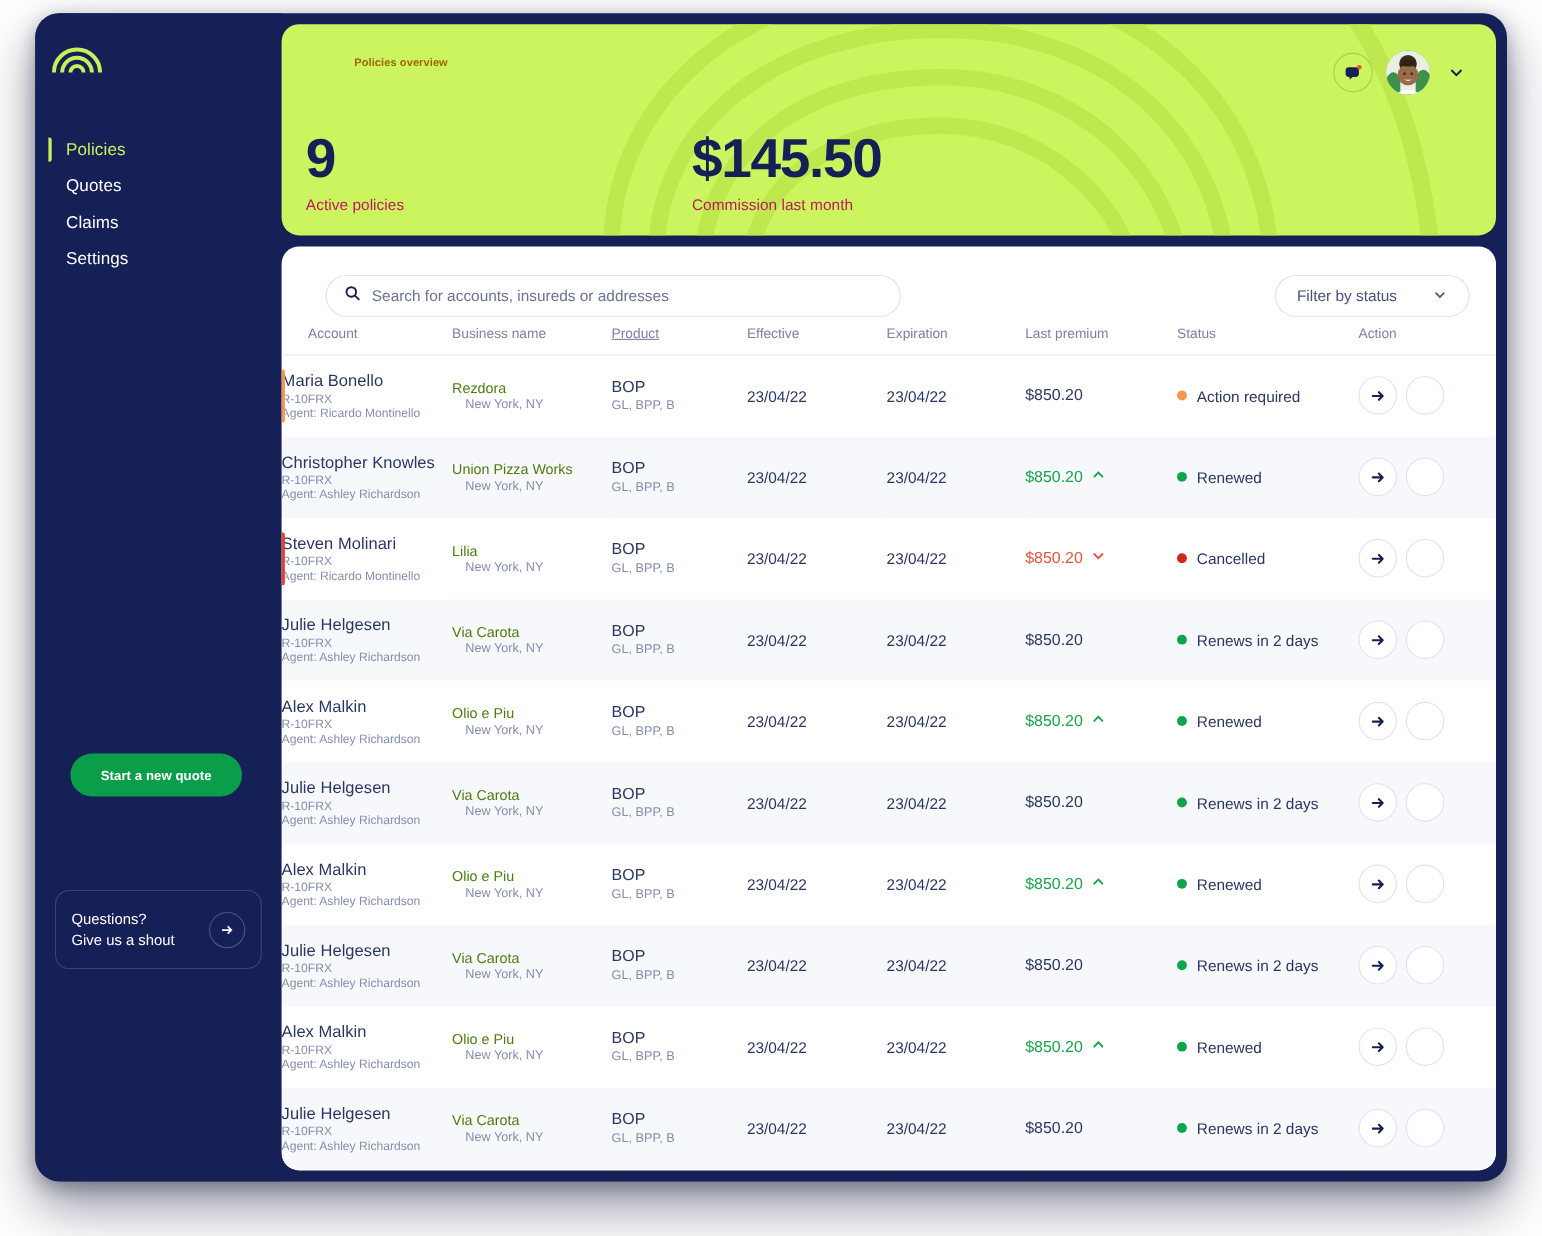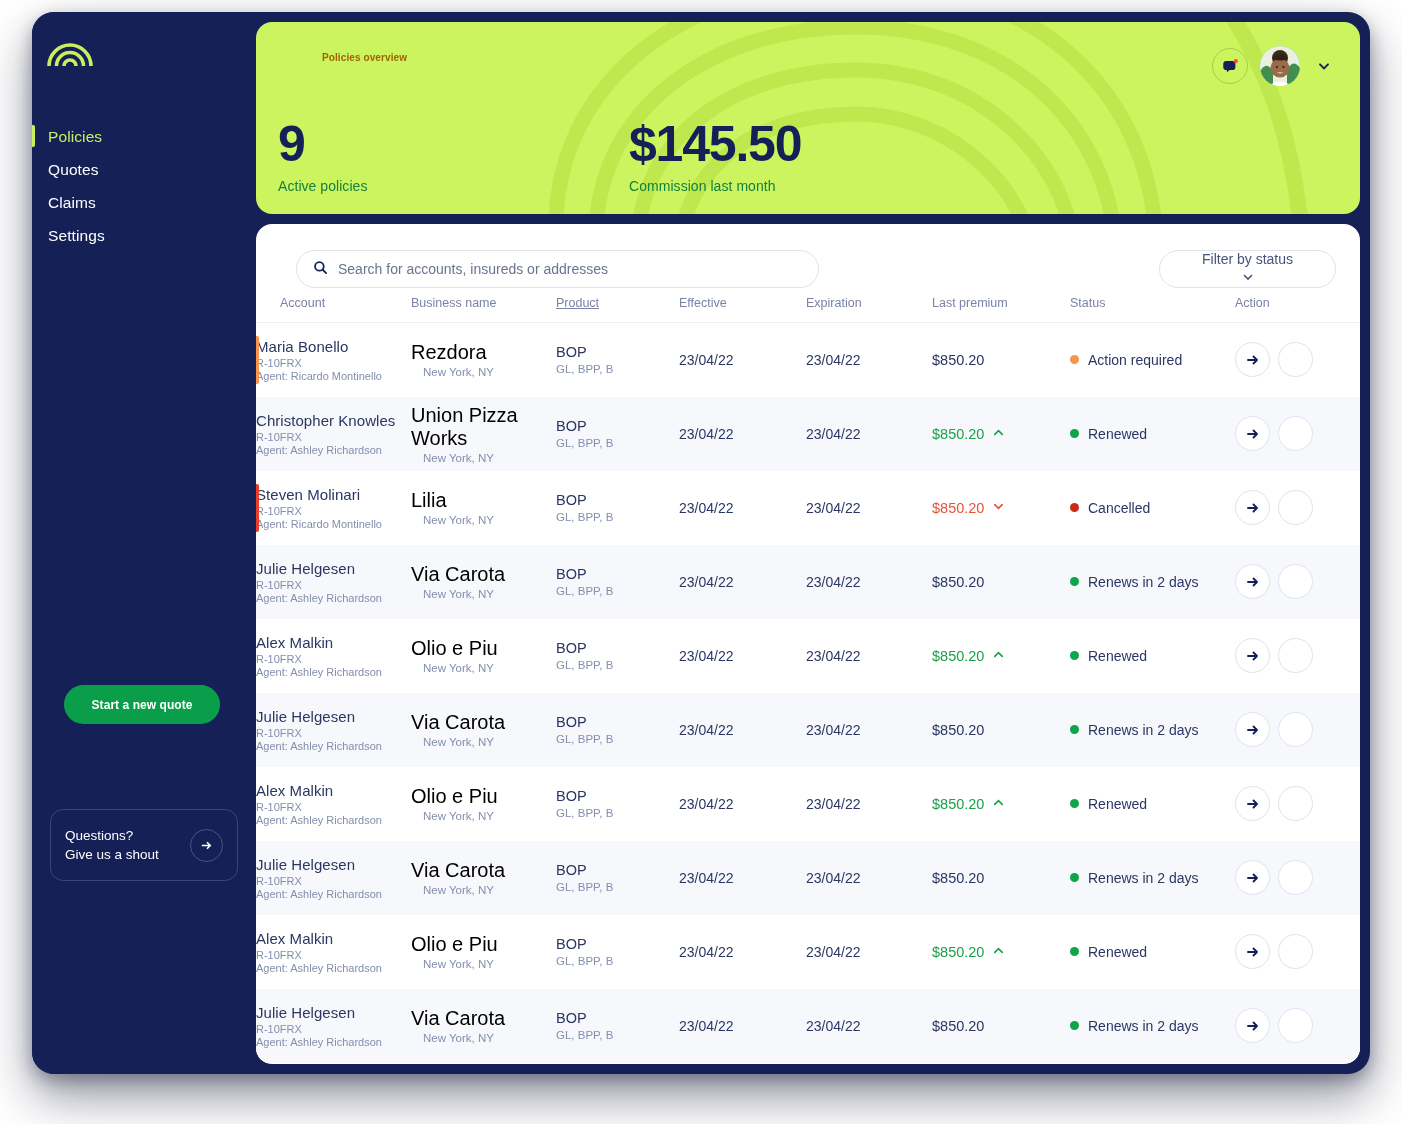--- a/index.html
+++ b/index.html
@@ -36,21 +36,21 @@
   .logo {
     position: absolute;
     left: 13px;
     top: 16px;
     width: 54px;
     height: 40px;
   }
 
   .nav {
     position: absolute;
-    left: 0;
+    left: 12px;
     top: 108px;
     width: 100%;
   }
 
   .nav-item {
     position: relative;
     height: 33px;
     display: flex;
     align-items: center;
     padding-left: 16px;
@@ -144,21 +144,21 @@
     font-size: 50px;
     font-weight: bold;
     color: #152056;
     letter-spacing: -1.2px;
     line-height: 1;
     font-stretch: condensed;
   }
   .stat-label {
     margin-top: 9px;
     font-size: 14px;
-    color: #15803d;
+    color: #be185d;
     letter-spacing: .05px;
   }
   .stat-1 { left: 22px; }
   .stat-2 { left: 373px; }
   .stat-3 { left: 742px; }
 
   .notif-btn {
     position: absolute;
     right: 112px;
     top: 26px;
@@ -237,21 +237,20 @@
     height: 38px;
     border: 1px solid #dfe3ee;
     border-radius: 19px;
     display: flex;
     align-items: center;
     justify-content: space-between;
     padding: 0 19px;
     cursor: pointer;
     font-size: 14px;
     color: #49527a;
-    flex-direction: column;
   }
 
   table { width: 100%; border-collapse: collapse; table-layout: fixed; }
 
   thead th {
     text-align: left;
     font-size: 12.5px;
     font-weight: normal;
     color: #7a83a5;
     padding: 4px 0 12px 0;
@@ -275,21 +274,21 @@
     position: absolute;
     left: 0; top: 13px;
     width: 3px;
     height: 48px;
     border-radius: 0 2px 2px 0;
   }
   .acct-name { font-size: 15px; color: #2b3663; letter-spacing: .05px; }
   .acct-id { font-size: 11px; color: #848ead; margin-top: 2px; }
   .acct-agent { font-size: 11px; color: #848ead; margin-top: 1px; }
 
-  .biz-name { font-size: 20px; color: #000000; }
+  .biz-name { font-size: 13px; color: #4d7c0f; }
   .biz-loc { font-size: 11.5px; color: #848ead; margin-top: 2px; margin-left: 12px; }
 
   .prod-name { font-size: 14.5px; color: #2b3663; }
   .prod-sub { font-size: 11.5px; color: #848ead; margin-top: 3px; }
 
   .premium { display: flex; align-items: center; gap: 8px; font-size: 14.5px; }
   .premium.up { color: #19a24a; }
   .premium.down { color: #e8523a; }
   .premium.flat { color: #2b3663; }
 

